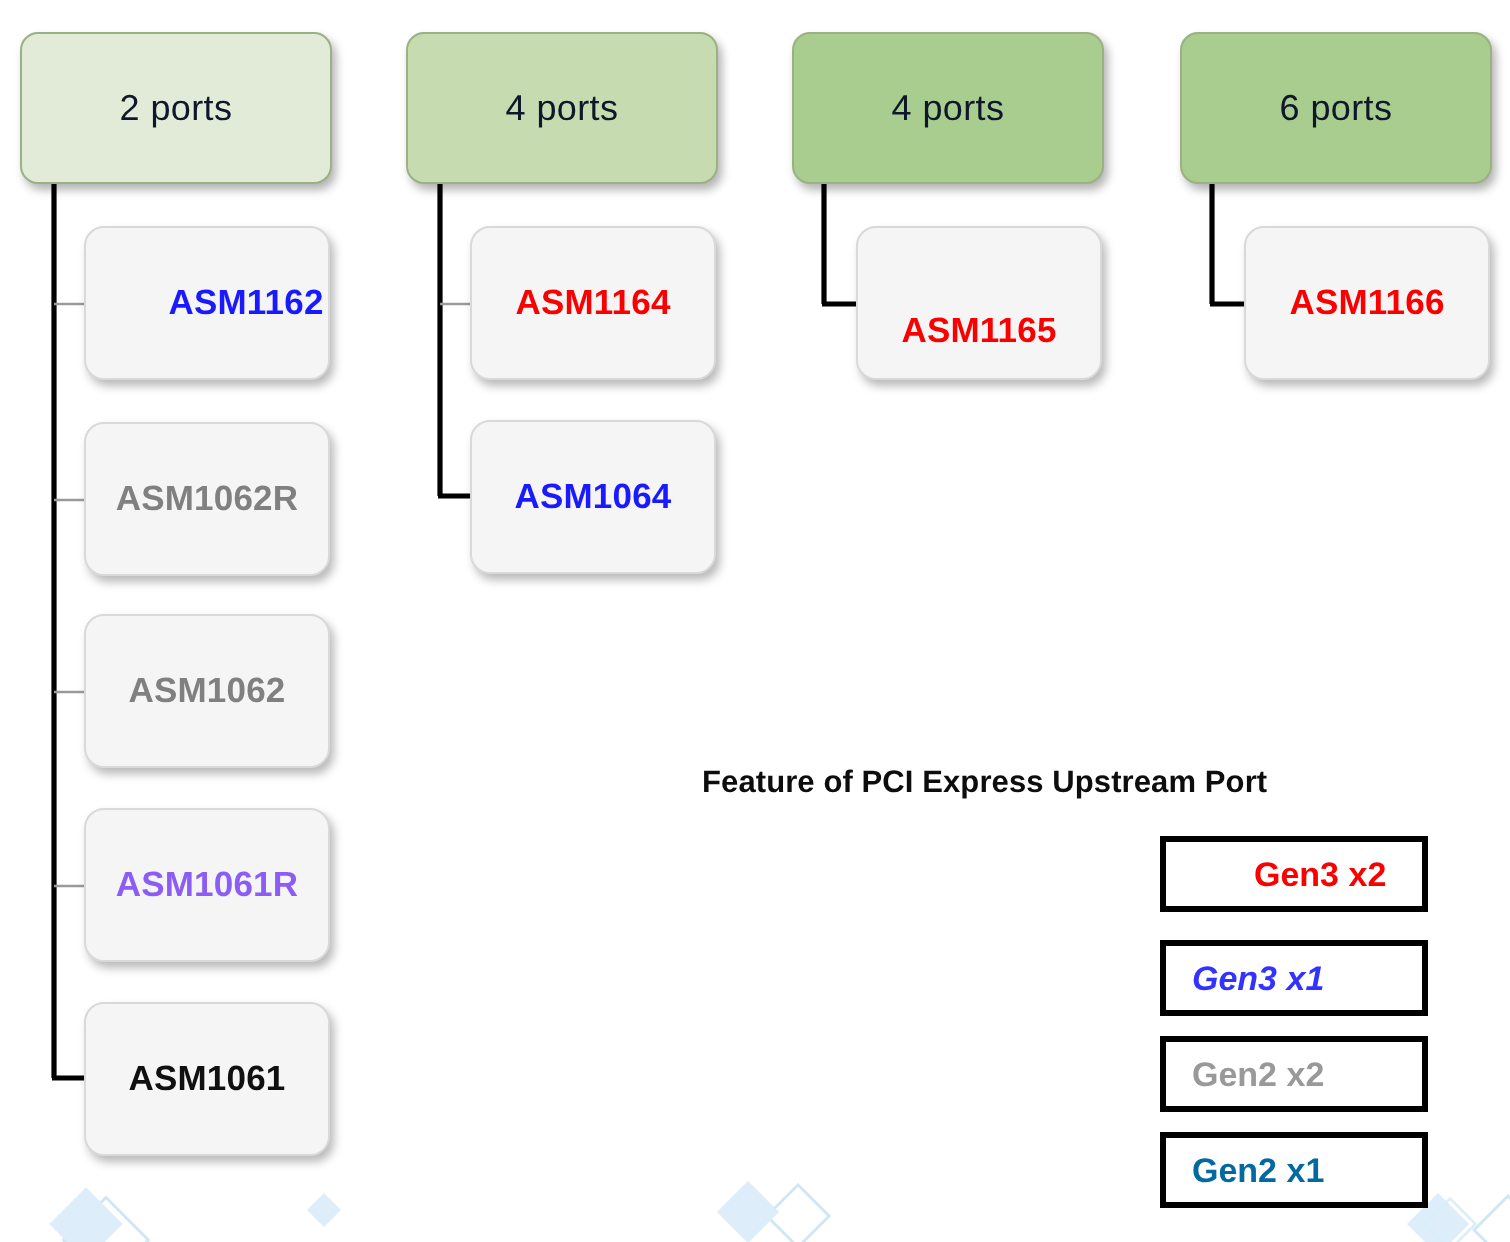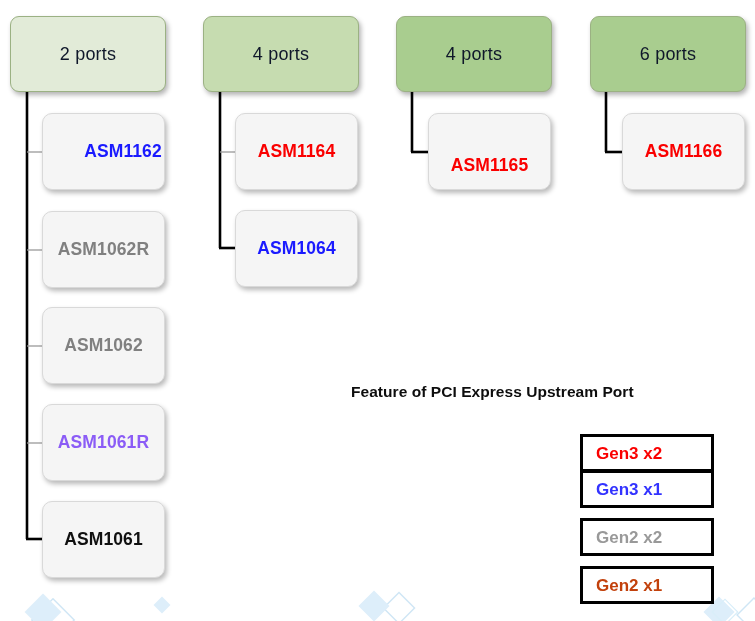--- a/index.html
+++ b/index.html
@@ -205,26 +205,26 @@
   <div class="port-header" style="left: 590px; top: 16px; background: rgb(169, 205, 143);">
     <span class="ph-label">6 ports</span>
   </div>
 
   <div class="chip" style="left: 622px; top: 113px;">
     <span class="chip-label" style="color: rgb(250, 0, 0);">ASM1166</span>
   </div>
 
   <div id="legend-title">Feature of PCI Express Upstream Port</div>
 
-  <div class="legend-box" style="top: 434px;">
+  <div class="legend-box" style="top: 418px; padding-left: 31px;">
     <span class="legend-label" style="color: rgb(250, 0, 0);">Gen3 x2</span>
   </div>
   <div class="legend-box" style="top: 470px;">
-    <span class="legend-label" style="color: rgb(51, 51, 255);">Gen3 x1</span>
+    <span class="legend-label" style="color: rgb(51, 51, 255); font-style: italic;">Gen3 x1</span>
   </div>
   <div class="legend-box" style="top: 518px;">
     <span class="legend-label" style="color: rgb(153, 153, 153); text-align: center;">Gen2 x2</span>
   </div>
   <div class="legend-box" style="top: 566px;">
-    <span class="legend-label" style="color: #c2410c;">Gen2 x1</span>
+    <span class="legend-label" style="color: #0369a1;">Gen2 x1</span>
   </div>
 
 </div>
 
 </body></html>

